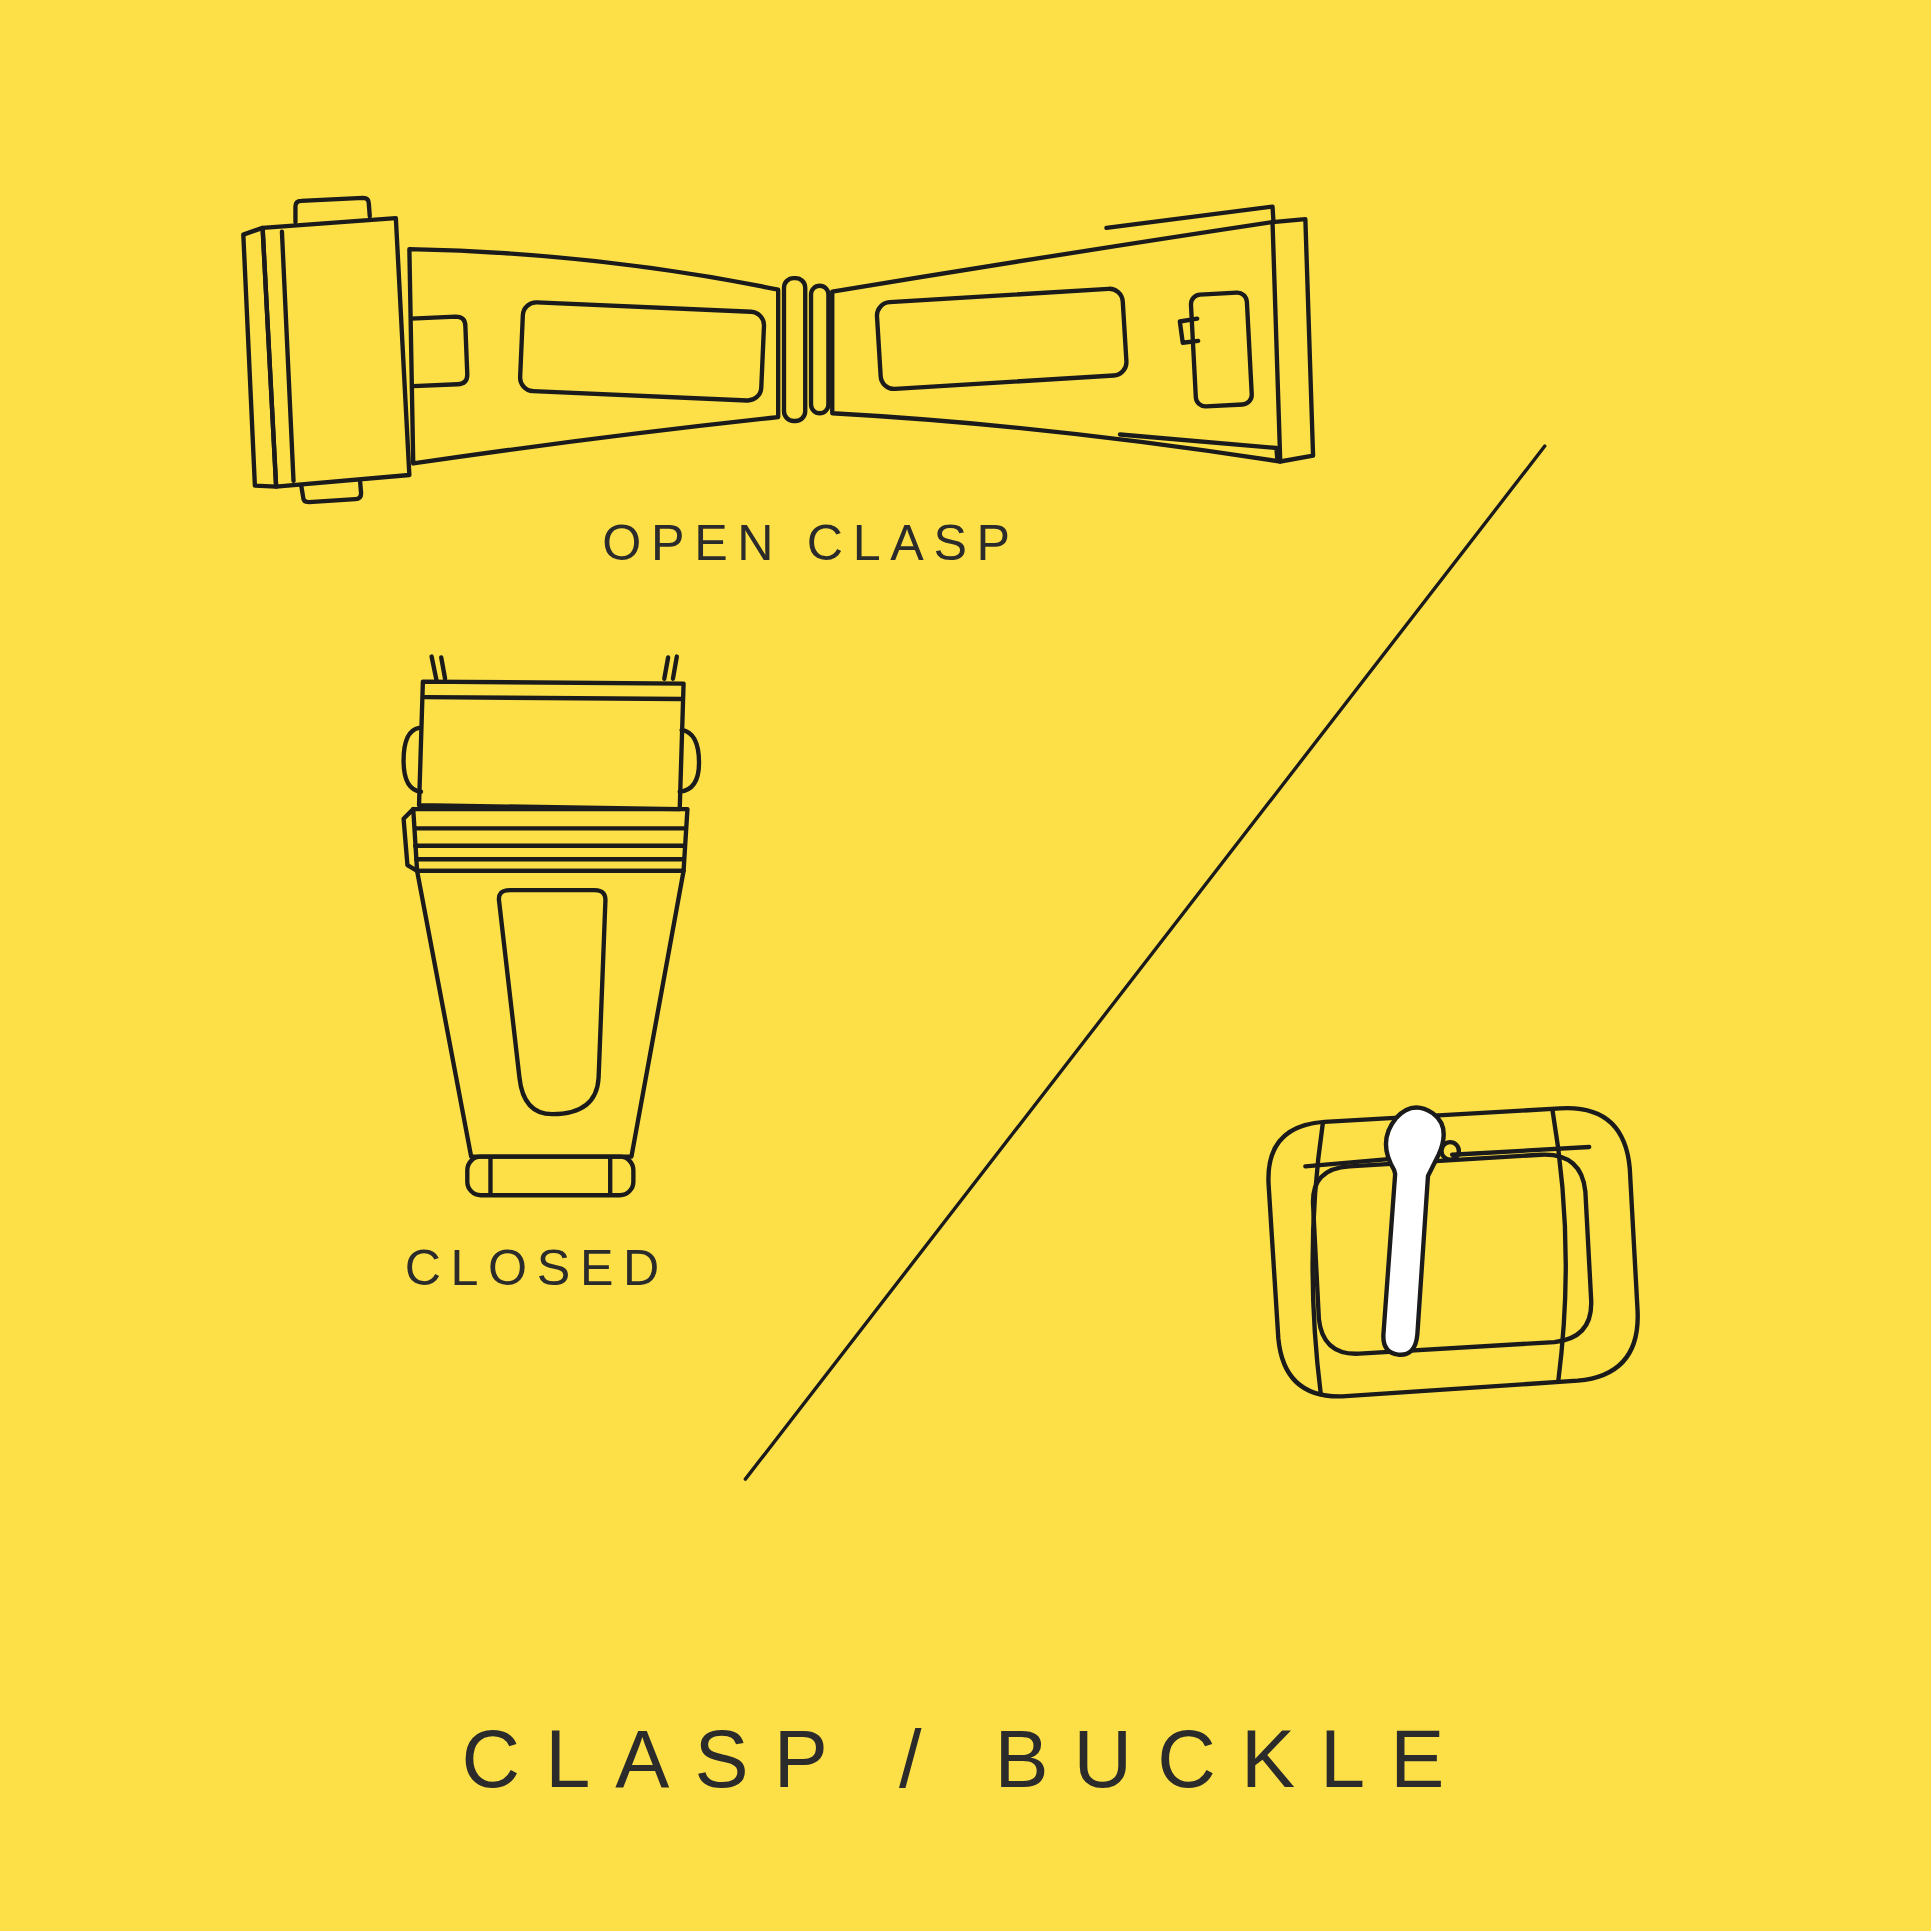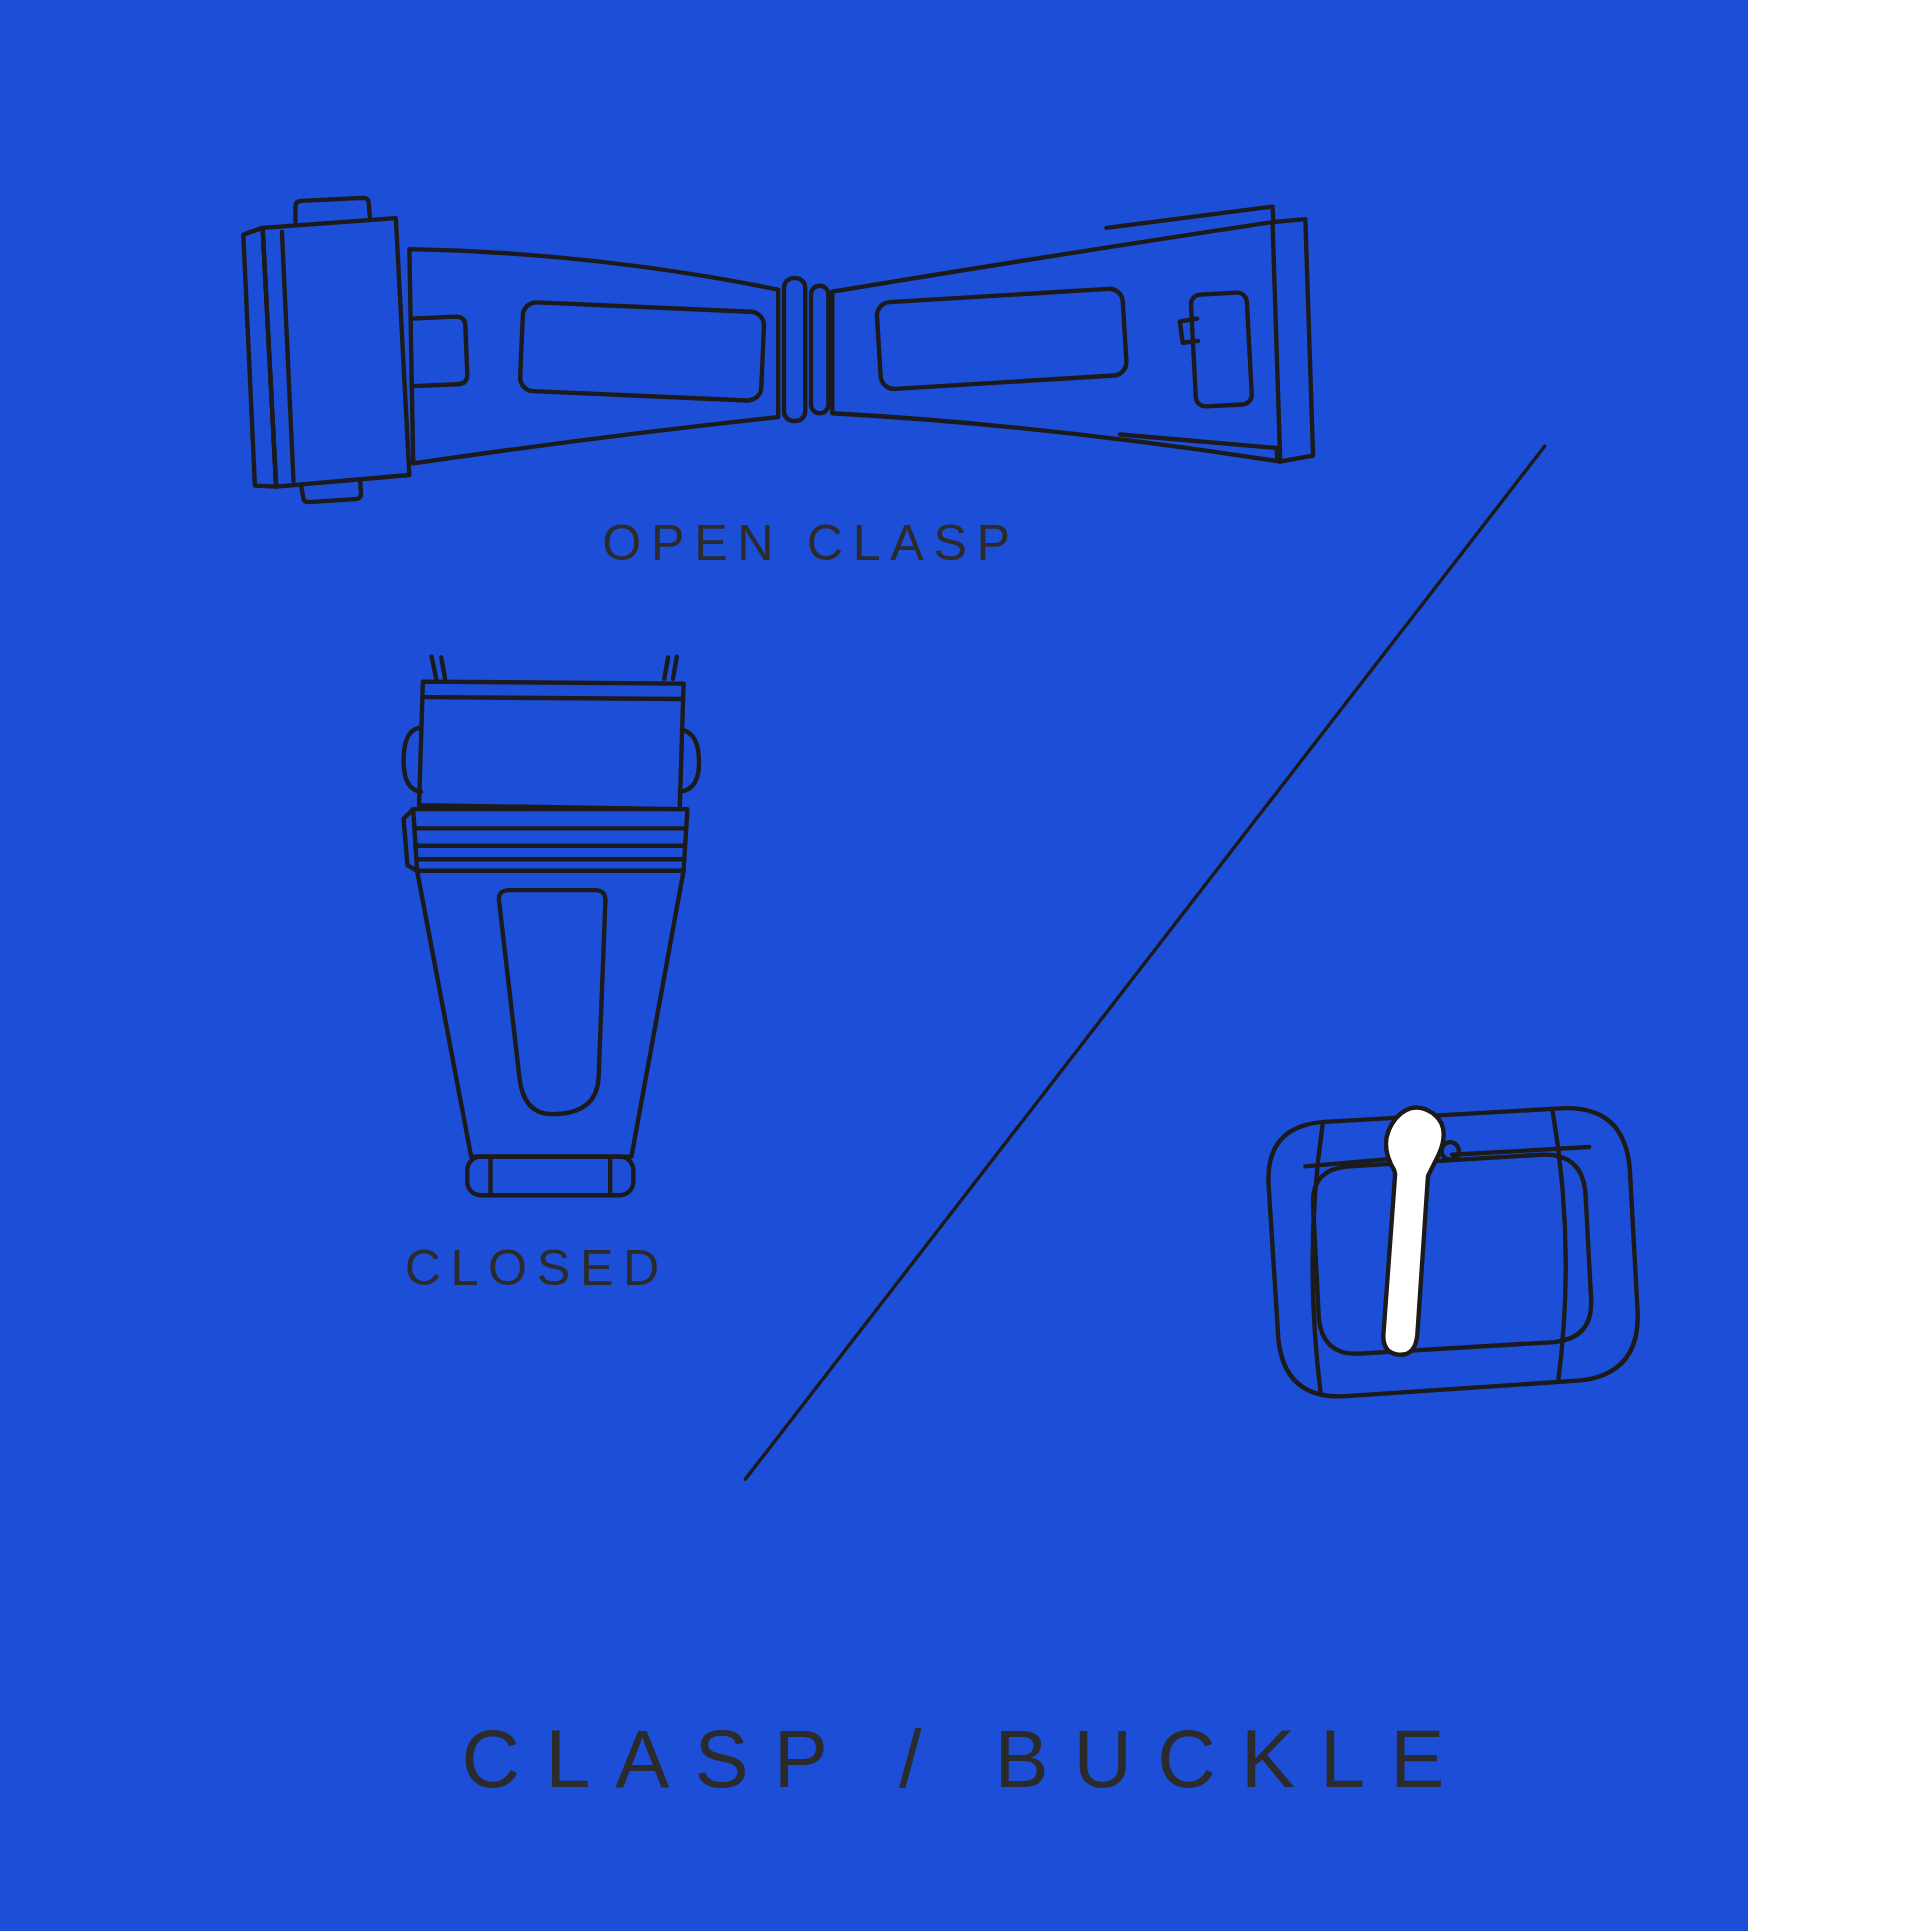--- a/index.html
+++ b/index.html
@@ -2,23 +2,23 @@
 <html><head>
 <meta charset="utf-8">
 <style>
   html, body {
     margin: 0;
     padding: 0;
     background: #ffffff;
   }
   .canvas {
     position: relative;
-    width: 1748px;
+    width: 1931px;
     height: 1931px;
-    background: #1d4ed8;
+    background: #fde047;
     overflow: hidden;
   }
   svg.diagram {
     position: absolute;
     left: 0;
     top: 0;
     width: 1931px;
     height: 1931px;
   }
   g.lineart {

